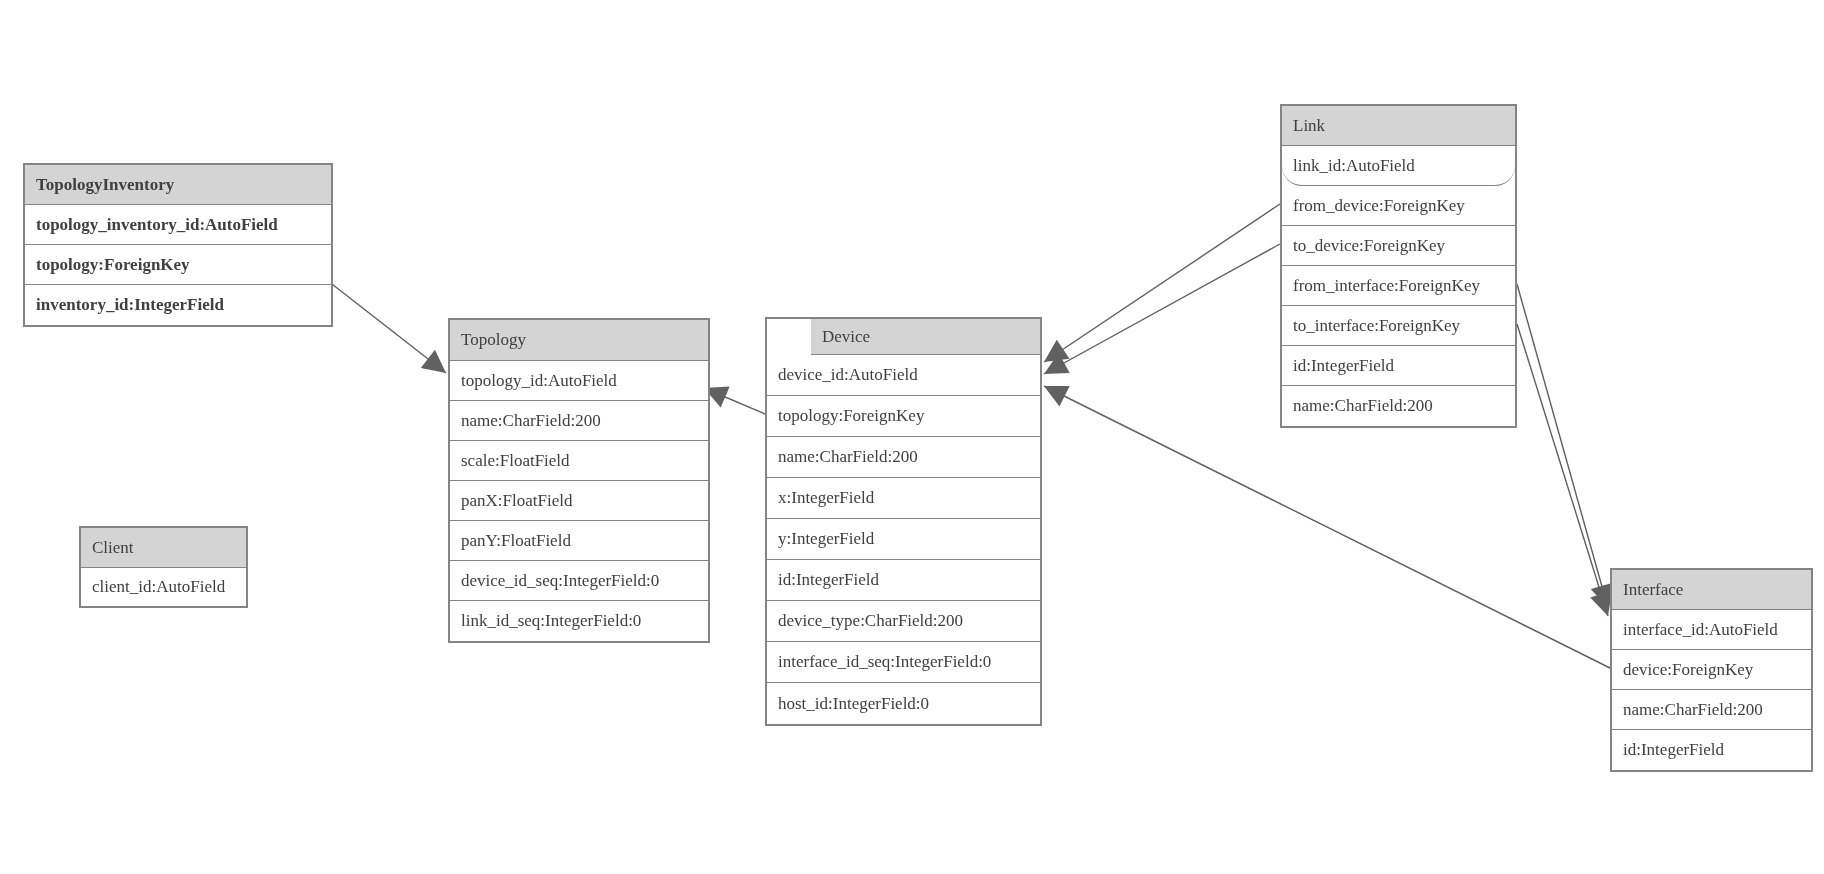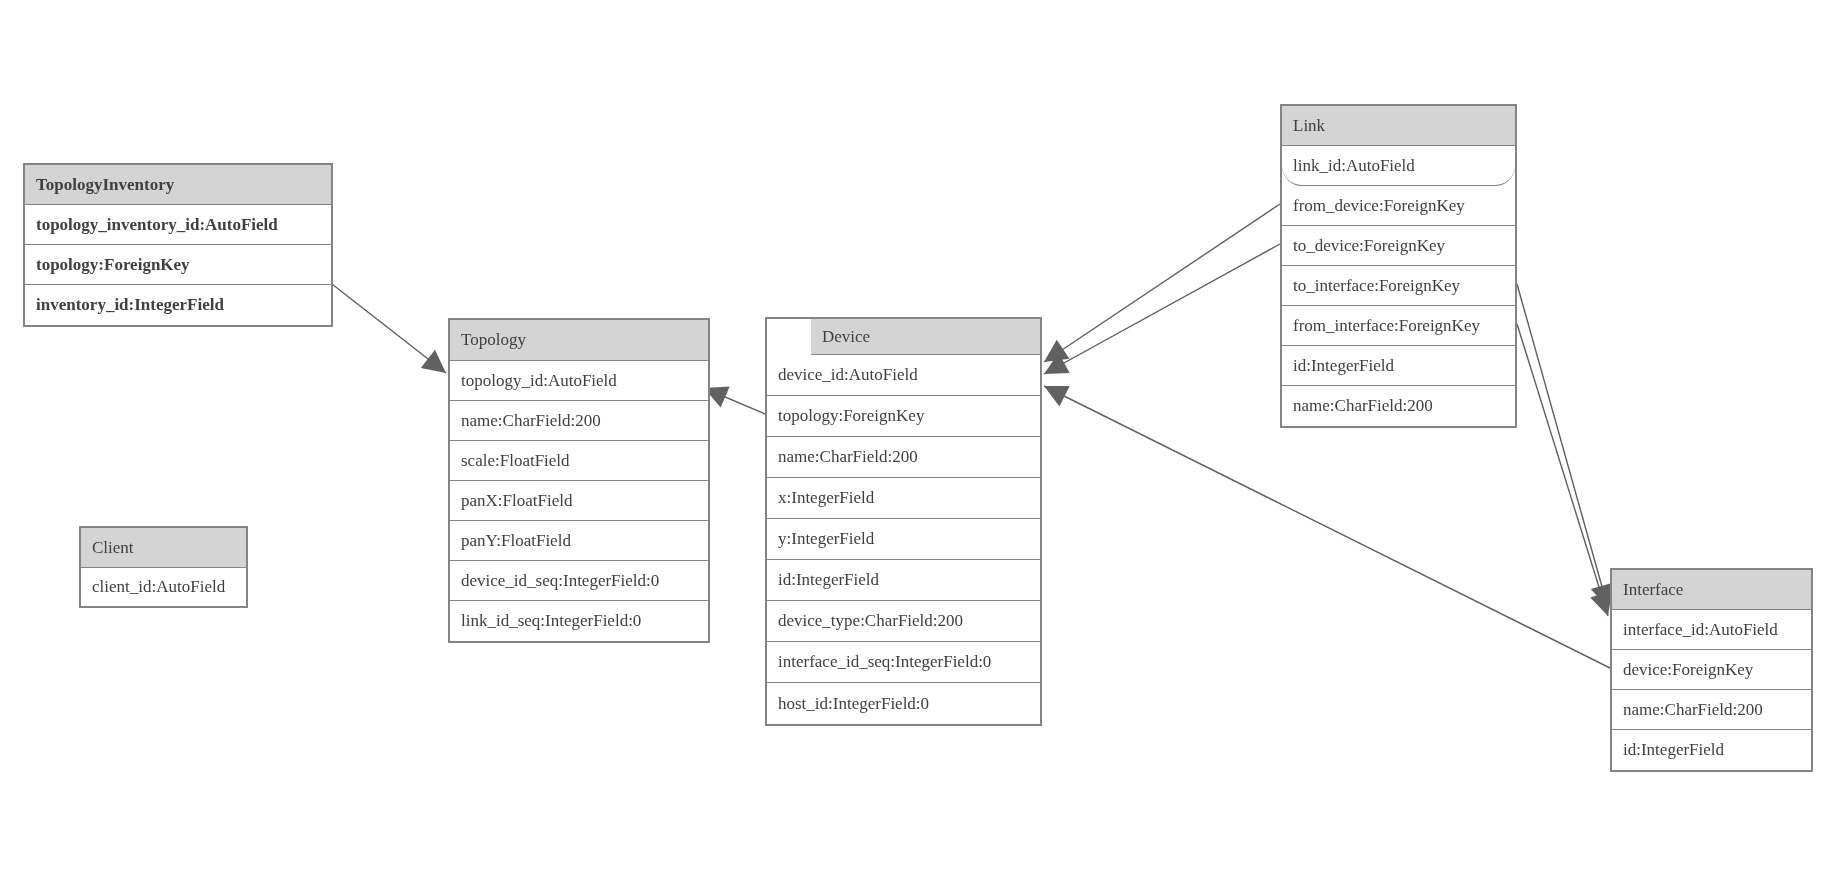--- a/index.html
+++ b/index.html
@@ -109,22 +109,22 @@
         <div class="entity-field" style="height: 41px;">id:IntegerField</div>
         <div class="entity-field" style="height: 41px;">device_type:CharField:200</div>
         <div class="entity-field" style="height: 41px;">interface_id_seq:IntegerField:0</div>
         <div class="entity-field" style="height: 41px;">host_id:IntegerField:0</div>
       </div>
       <div class="entity" style="left: 1280px; top: 104px; width: 237px;">
         <div class="entity-header" style="height: 40px;">Link</div>
         <div class="entity-field" style="height: 40px; border-radius: 20px;">link_id:AutoField</div>
         <div class="entity-field" style="height: 40px;">from_device:ForeignKey</div>
         <div class="entity-field" style="height: 40px;">to_device:ForeignKey</div>
+        <div class="entity-field" style="height: 40px;">from_interface:ForeignKey</div>
         <div class="entity-field" style="height: 40px;">to_interface:ForeignKey</div>
-        <div class="entity-field" style="height: 40px;">from_interface:ForeignKey</div>
         <div class="entity-field" style="height: 40px;">id:IntegerField</div>
         <div class="entity-field" style="height: 40px;">name:CharField:200</div>
       </div>
       <div class="entity" style="left: 1610px; top: 568px; width: 203px;">
         <div class="entity-header" style="height: 40px;">Interface</div>
         <div class="entity-field" style="height: 40px;">interface_id:AutoField</div>
         <div class="entity-field" style="height: 40px;">device:ForeignKey</div>
         <div class="entity-field" style="height: 40px;">name:CharField:200</div>
         <div class="entity-field" style="height: 40px;">id:IntegerField</div>
       </div>

